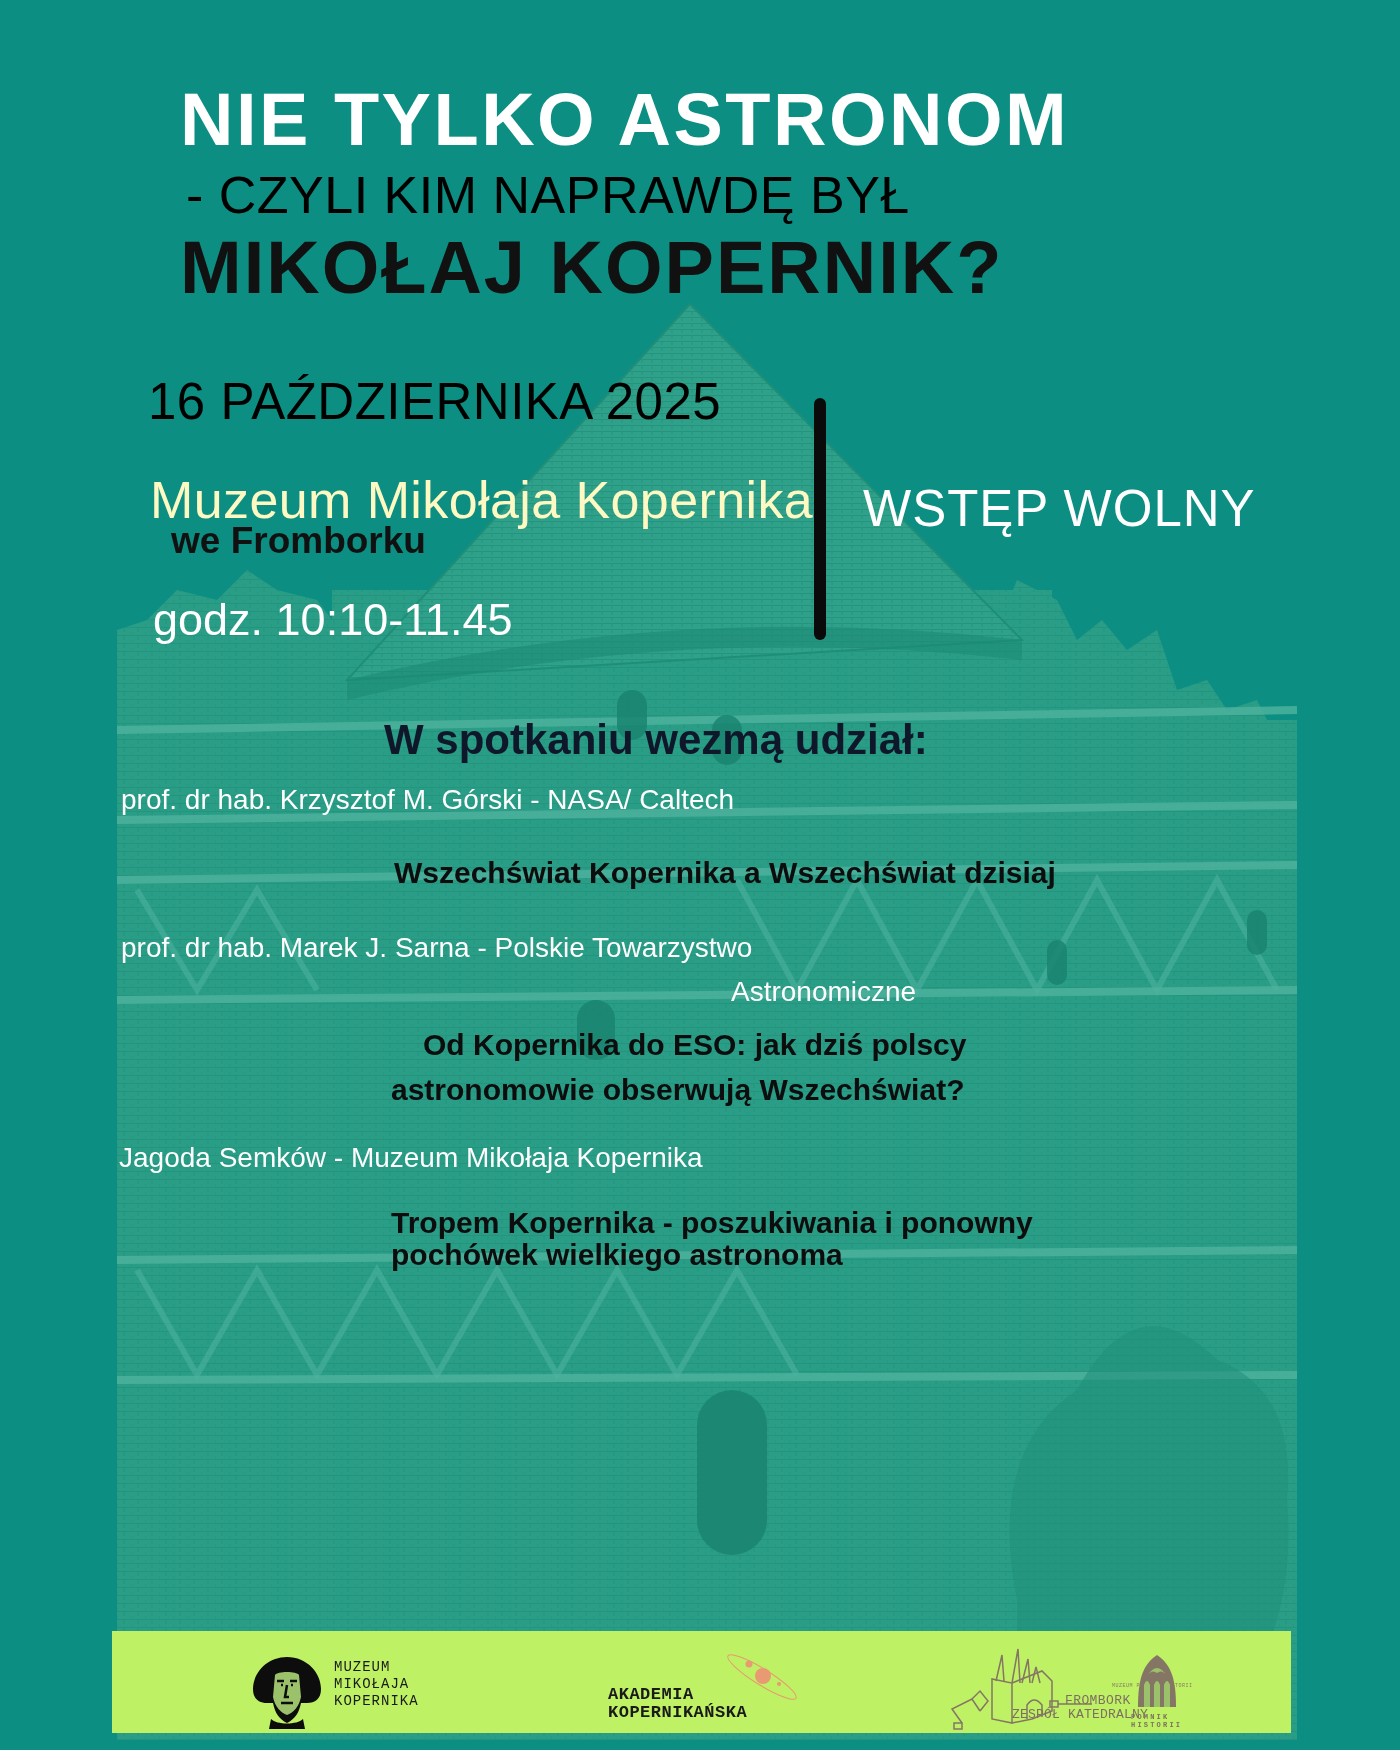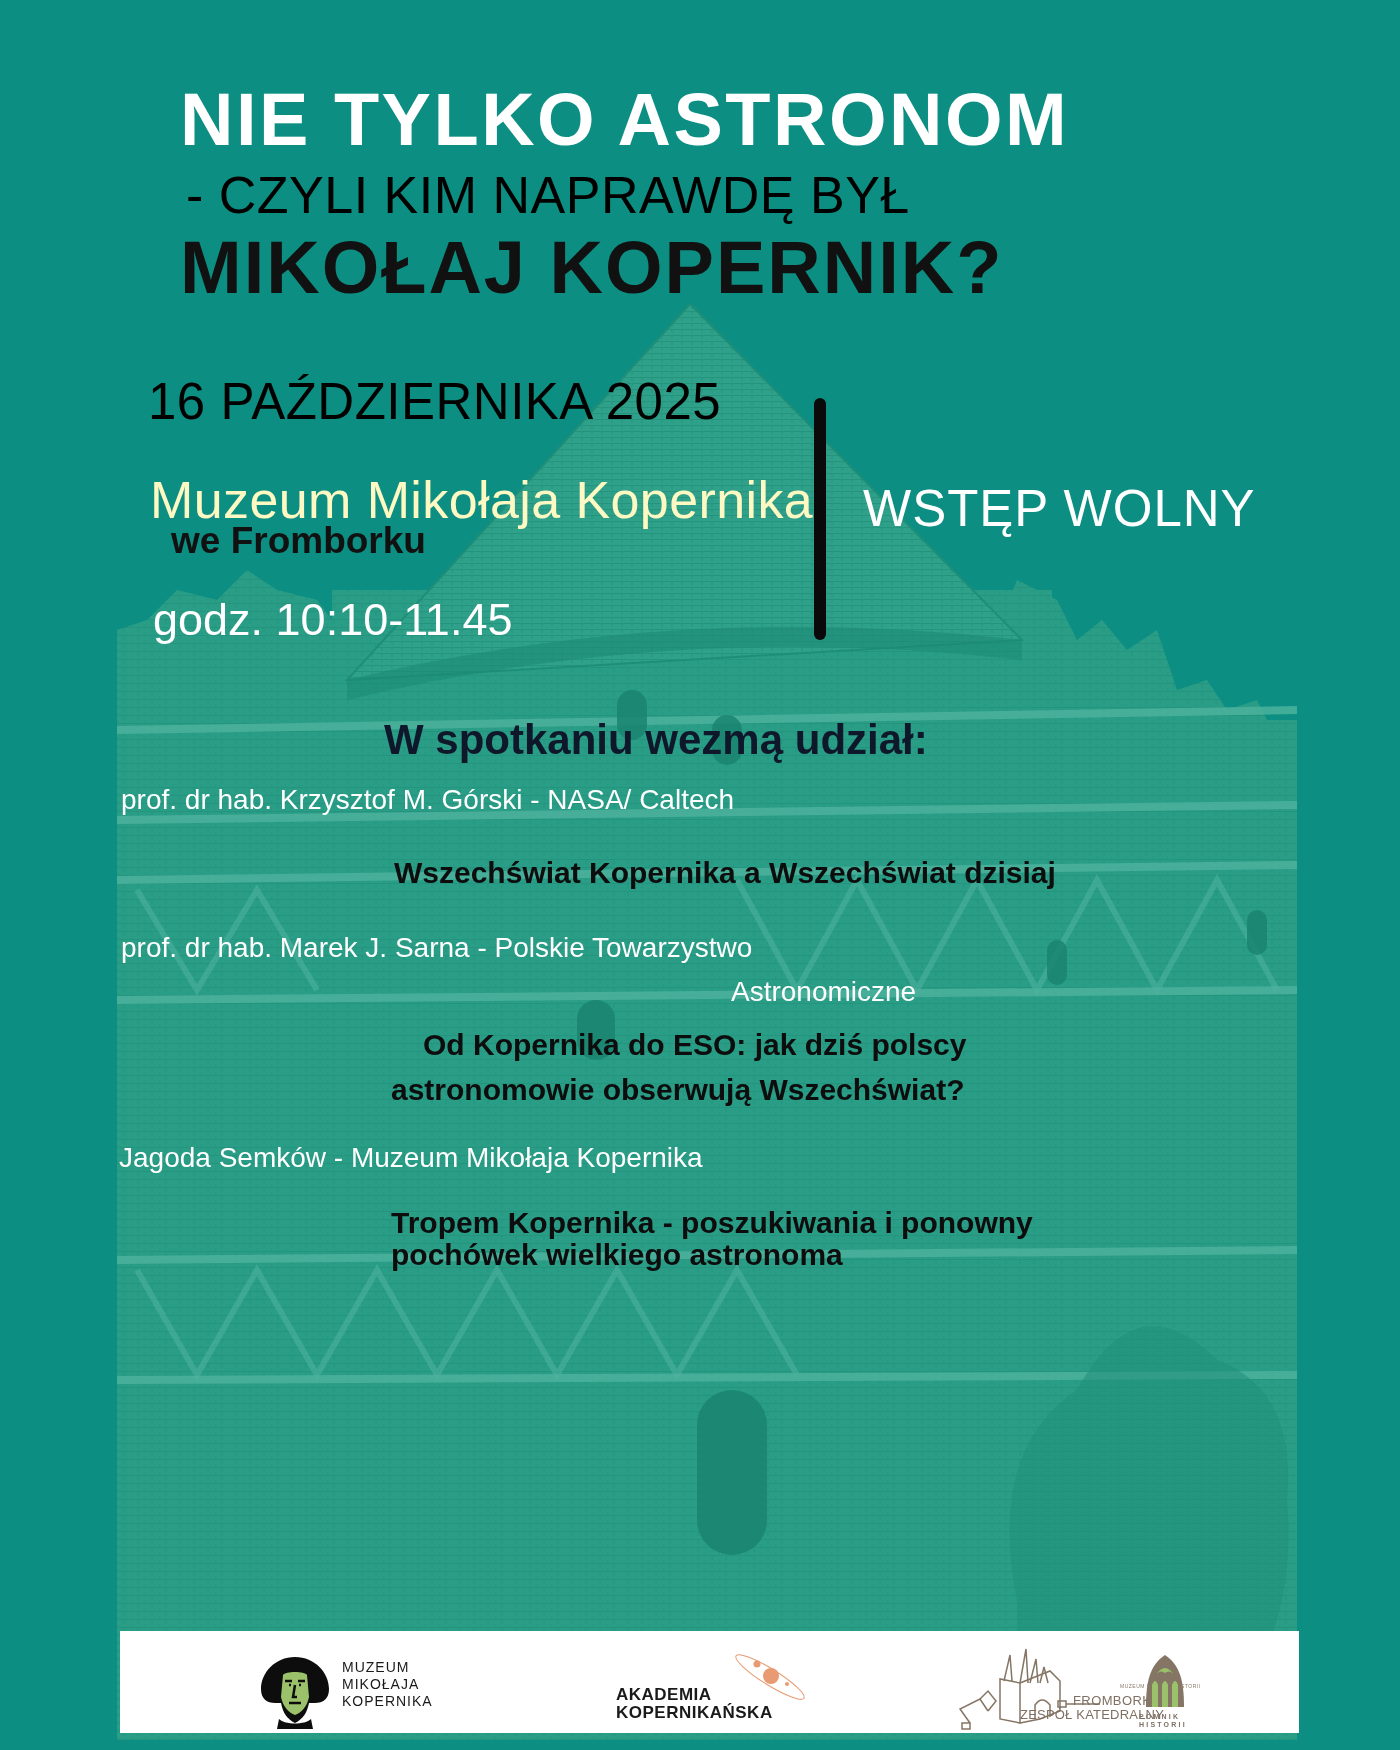--- a/index.html
+++ b/index.html
@@ -19,22 +19,23 @@
   .date { left: 148px; top: 376px; font-size: 51px; color: #000000; letter-spacing: 0.5px; }
   .venue1 { left: 150px; top: 474px; font-size: 52px; color: #fef9c3; letter-spacing: 0.4px; }
   .venue2 { left: 171px; top: 522px; font-size: 37px; font-weight: bold; color: #111111; }
   .time { left: 153px; top: 597px; font-size: 45px; color: #ffffff; }
   .divider { position: absolute; left: 814px; top: 398px; width: 12px; height: 242px; background: #0a0a0a; border-radius: 6px; }
   .entry { left: 863px; top: 483px; font-size: 51px; color: #ffffff; letter-spacing: 1px; }
   .heading { left: 384px; top: 690px; font-size: 42px; font-weight: bold; color: #0f172a; margin-top: 29px; }
   .spk { font-size: 28px; color: #ffffff; }
   .talk { font-size: 30px; font-weight: bold; color: #0d0d0d; line-height: 33px; text-align: right; }
   .footer {
-    position: absolute; left: 120px; top: 1631px; width: 1179px; height: 102px;
-    background: #ffffff;
+    position: absolute; left: 112px; top: 1631px; width: 1179px; height: 102px;
+    background: #bef264;
+    font-family: Liberation Mono, monospace;
   }
   .logo-mmk { position: absolute; left: 135px; top: 22px; width: 80px; height: 76px; }
   .logo-mmk-text { position: absolute; left: 222px; top: 28px; font-size: 14px; line-height: 17px; color: #1a1a1a; letter-spacing: 1px; }
   .logo-ak-text { position: absolute; left: 496px; top: 55px; font-size: 17px; line-height: 18px; color: #1a1a1a; font-weight: bold; letter-spacing: 0.5px; }
   .logo-ak-icon { position: absolute; left: 610px; top: 20px; width: 80px; height: 50px; }
   .logo-frombork { position: absolute; left: 820px; top: 10px; width: 220px; height: 92px; }
   .frombork-small { position: absolute; left: 1000px; top: 52px; font-size: 5px; color: #8a7a6a; letter-spacing: 0.5px; }
   .frombork-t1 { position: absolute; left: 953px; top: 62px; font-size: 13px; color: #7f6f62; letter-spacing: 0.4px; text-align: right; }
   .frombork-t2 { position: absolute; left: 900px; top: 76px; font-size: 13px; color: #7f6f62; letter-spacing: 0.2px; }
   .pomnik-icon { position: absolute; left: 1020px; top: 20px; width: 50px; height: 60px; }

